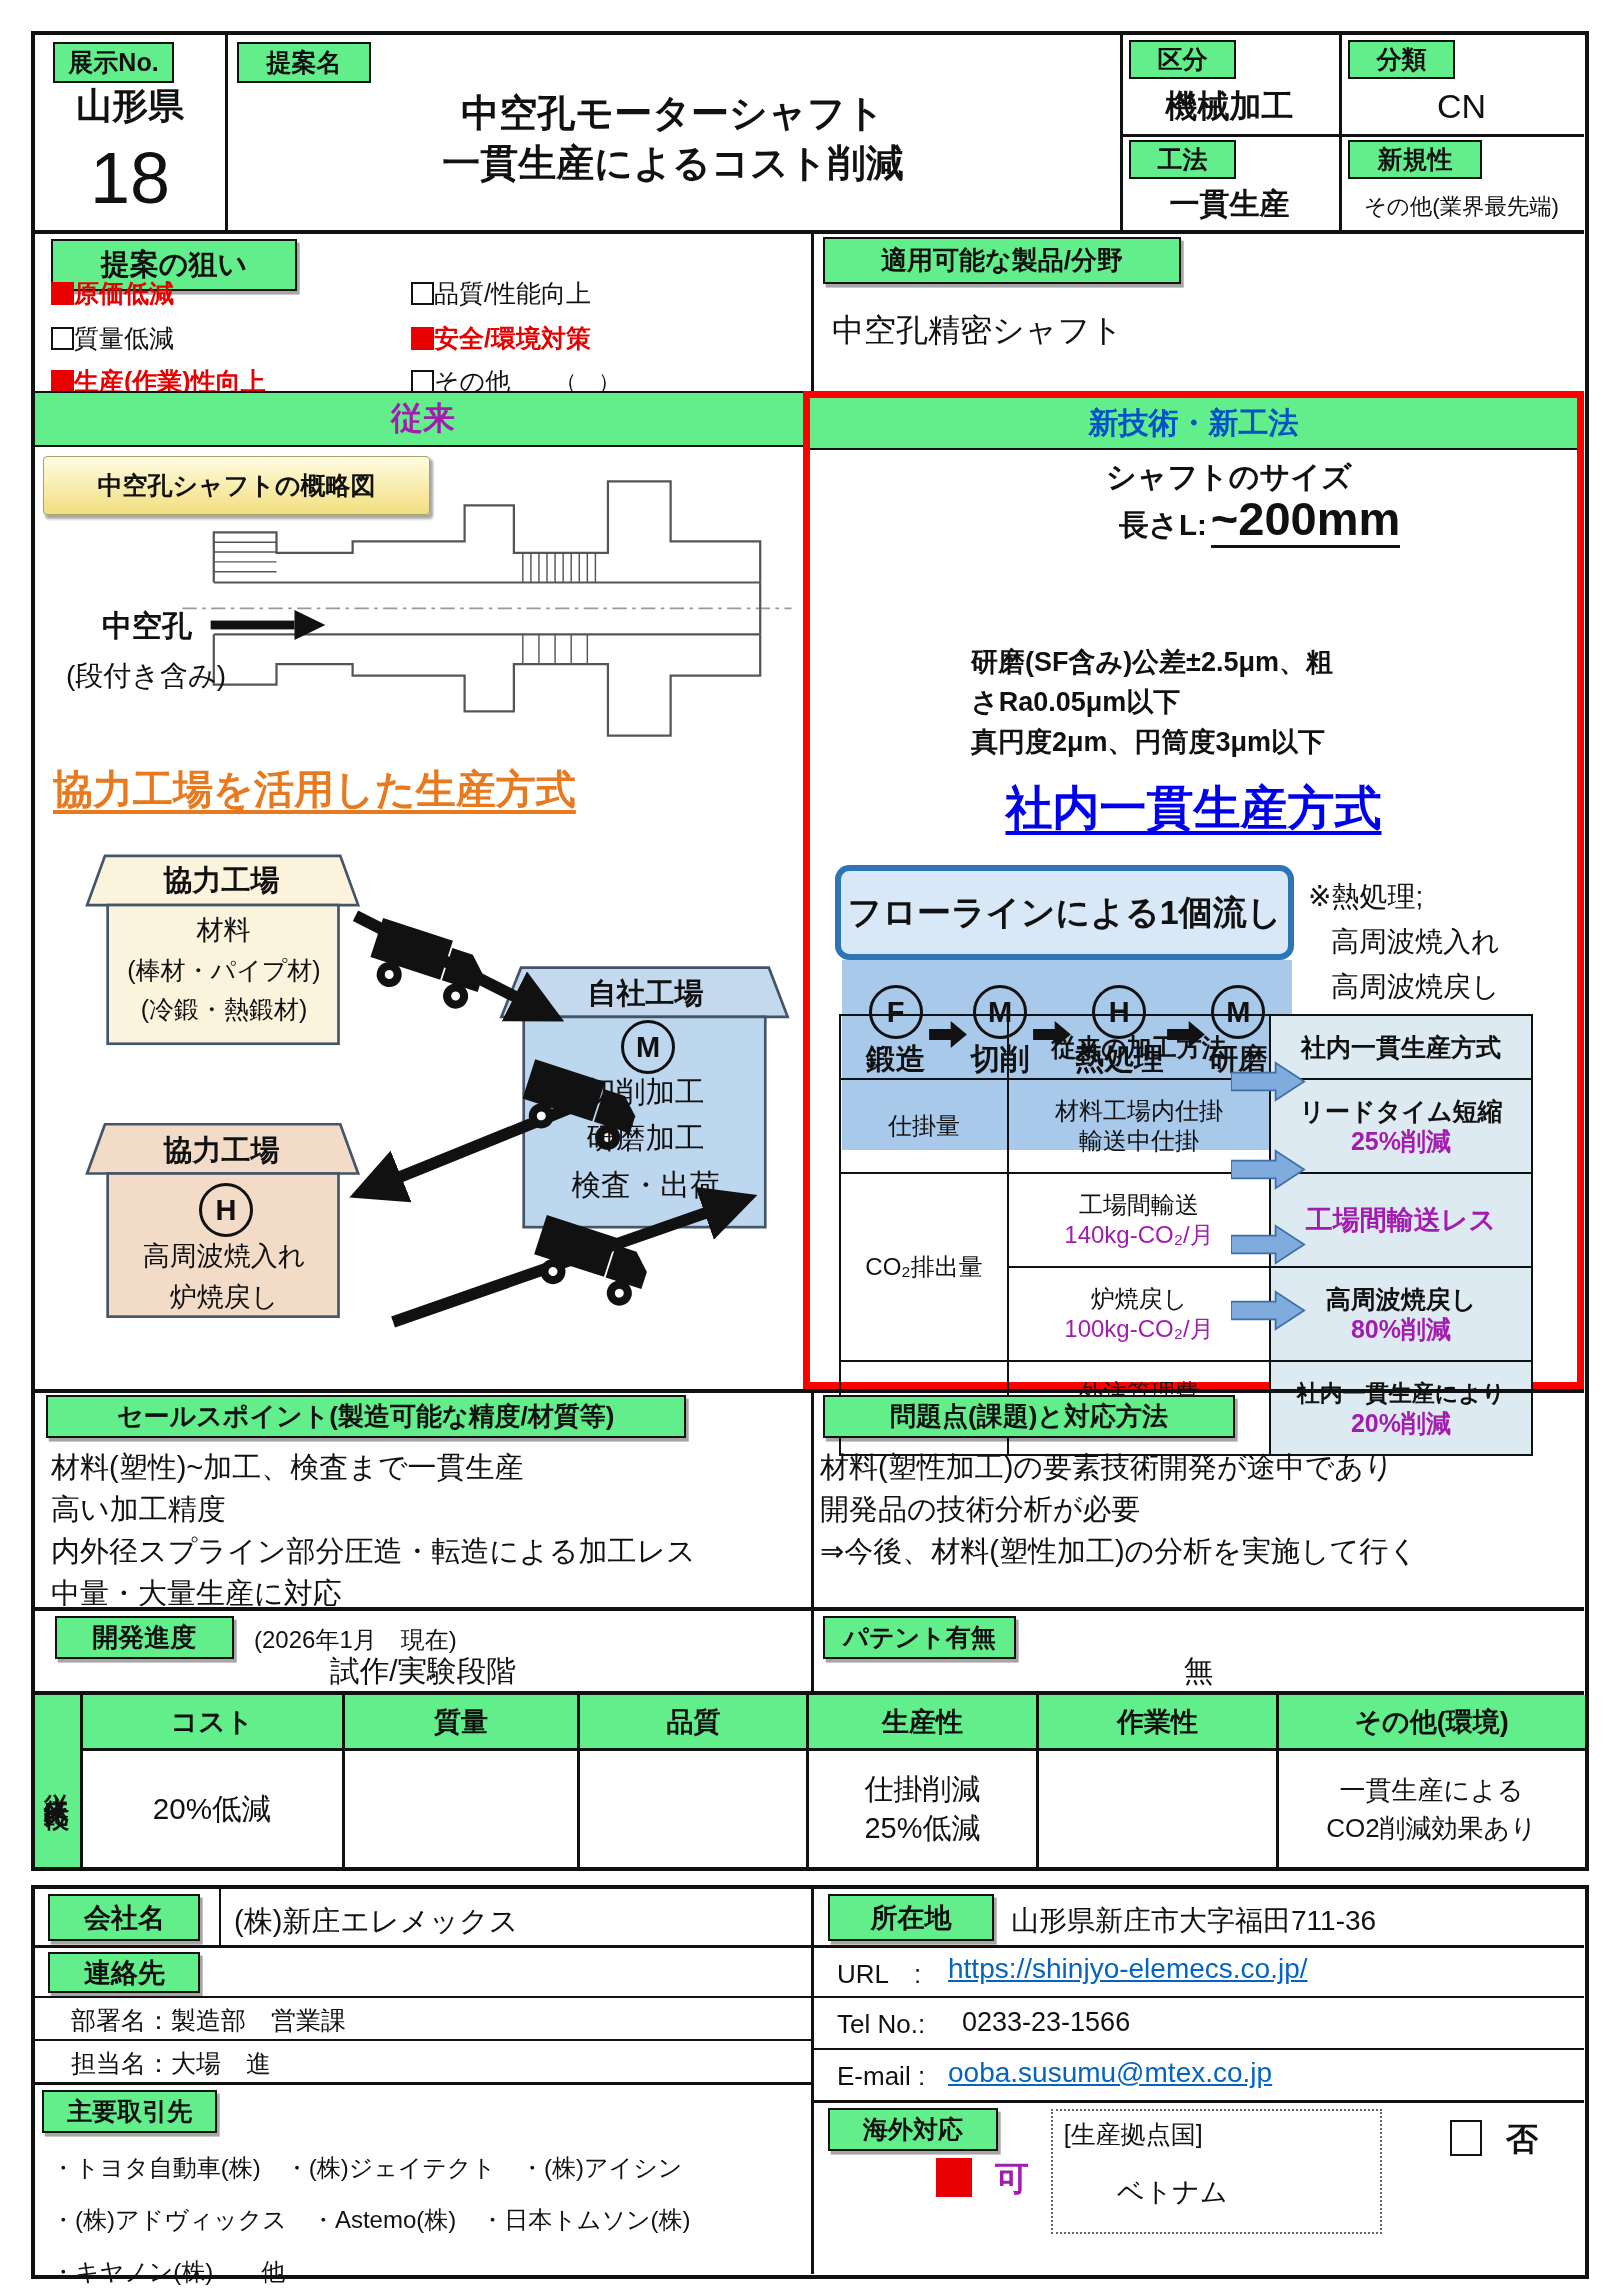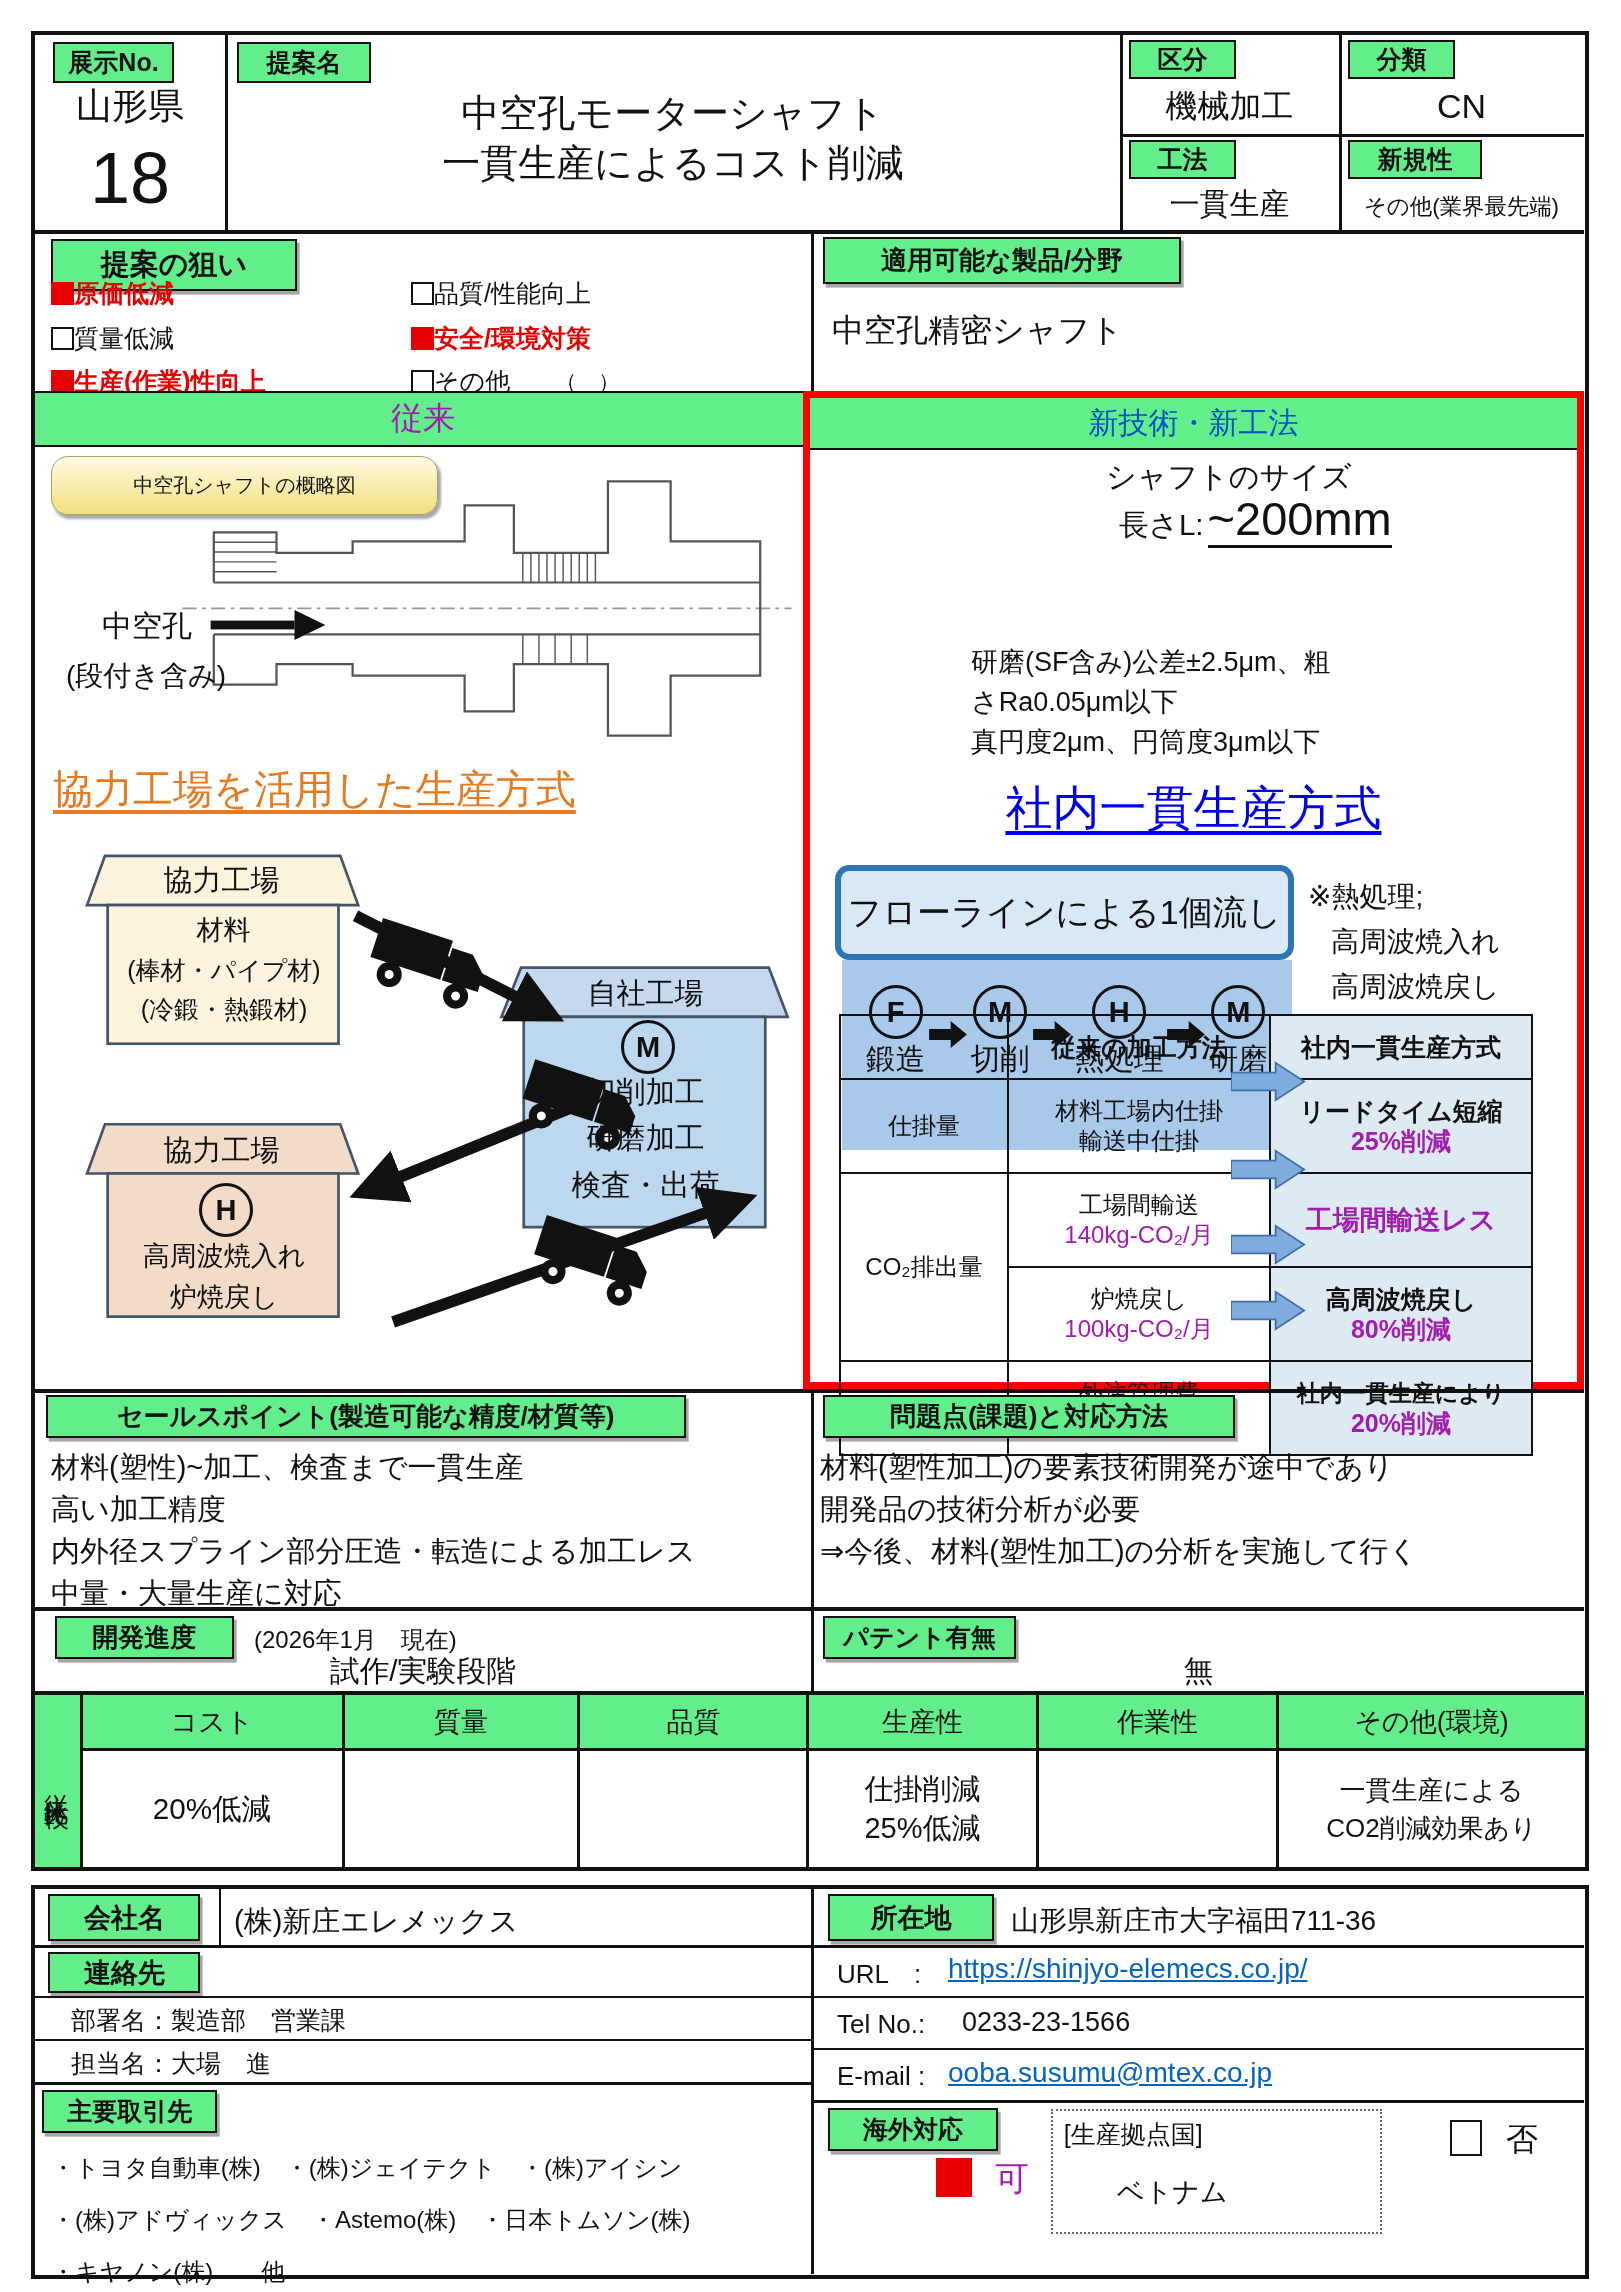--- a/index.html
+++ b/index.html
@@ -1,21 +1,21 @@
 <!DOCTYPE html>
 <html style="font-size:14.3px"><head>
 <meta charset="utf-8">
 <style>
   html,body{margin:0;padding:0}
   body{width:1621px;height:2293px;position:relative;background:#fff;
        font-family:"Liberation Sans","DejaVu Sans",sans-serif;color:#111;overflow:hidden}
   .abs{position:absolute}
   .ctr{display:flex;align-items:center;justify-content:center;text-align:center}
   .col{display:flex;flex-direction:column;align-items:center;justify-content:center;text-align:center}
-  .b{font-weight:normal}
+  .b{font-weight:bold}
   .red{color:#a21caf}
   .gl{background:#63ee8c;border:2.7px solid #111;display:flex;align-items:center;justify-content:center;
       font-weight:bold;box-shadow:2.7px 3.6px 0 rgba(0,0,0,.35);box-sizing:border-box}
   .flat{box-shadow:none}
   .hline,.vline{background:#111}
   .cb{width:23px;height:23px;border:2.7px solid #111;background:#fff;display:inline-block;box-sizing:border-box}
   .cb.on{background:#e80000;border-color:#e80000}
   .ckrow{display:flex;align-items:center;gap:0}
   .ckrow .lbl{font-size:25px}
   .ckrow .lbl.on{color:#e80000;font-weight:bold}
@@ -106,21 +106,21 @@
   <div class="abs gl" style="left:788px;top:202px;width:358px;height:47px;font-size:26px">
         <span>適用可能な製品/分野</span>
       </div>
   <div class="abs" style="left:797px;top:274px;font-size:32px">中空孔精密シャフト</div>
 
   <div class="abs ctr" style="left:0;top:356px;width:776px;height:56px;background:#63ee8c;border-top:2.7px solid #111;border-bottom:2.7px solid #111;box-sizing:border-box">
     <span class="b red" style="font-size:32px">従来</span>
   </div>
   <div class="abs vline" style="left:776px;top:356px;width:2.7px;height:998px"></div>
 
-  <div class="abs ctr b" style="left:16px;top:421px;width:385px;height:57px;font-size:20px;border-radius:17px;
+  <div class="abs ctr b" style="left:8px;top:421px;width:385px;height:57px;font-size:25px;border-radius:4px;
        background:linear-gradient(#fffbe2,#f2df7e);border:1.8px solid #a9a26b;box-shadow:2.7px 3.6px 2.7px rgba(0,0,0,.35)">
     <span>中空孔シャフトの概略図</span>
       </div>
 
   <svg class="abs" style="left:134px;top:421px" width="636" height="296" viewBox="0 0 710 330">
     <line x1="15" y1="170" x2="695" y2="170" stroke="#999" stroke-width="2" stroke-dasharray="16 6 4 6"></line>
     <path d="M50,141 L50,85 L120,85 L120,108 L205,108 L205,95 L330,95 L330,55 L385,55 L385,108 L490,108 L490,28 L560,28 L560,95 L660,95 L660,141" fill="none" stroke="#555" stroke-width="2.5"></path>
     <path d="M50,199 L50,255 L120,255 L120,232 L205,232 L205,245 L330,245 L330,285 L385,285 L385,232 L490,232 L490,312 L560,312 L560,245 L660,245 L660,199" fill="none" stroke="#555" stroke-width="2.5"></path>
     <line x1="50" y1="141" x2="660" y2="141" stroke="#555" stroke-width="2.5"></line>
     <line x1="50" y1="199" x2="660" y2="199" stroke="#555" stroke-width="2.5"></line>

